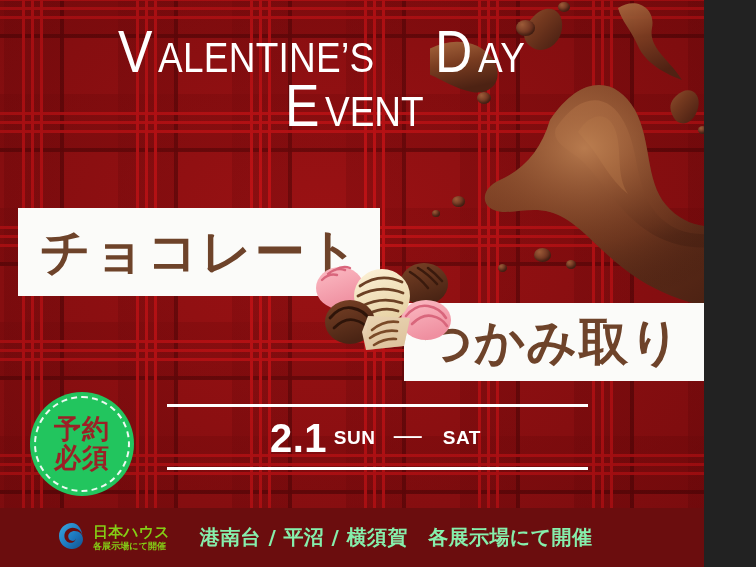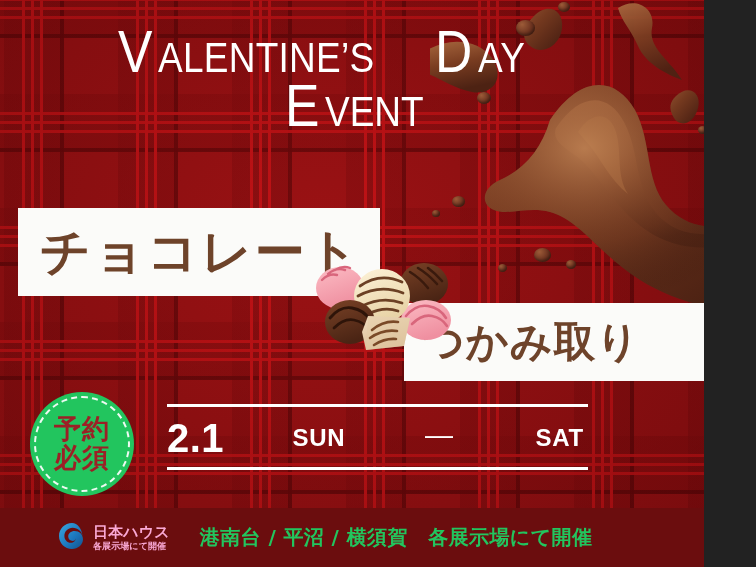--- a/index.html
+++ b/index.html
@@ -102,21 +102,21 @@
     text-align:center;
   }
   #band1{left:18px;top:208px;width:362px;height:88px;}
   #band1 .band-txt{
     position:absolute;left:22px;top:50%;transform:translateY(-50%);
     font-size:50px;letter-spacing:.05em;
   }
   #band2{left:404px;top:303px;width:324px;height:78px;}
   #band2 .band-txt{
     position:absolute;left:18px;top:50%;transform:translateY(-50%);
-    font-size:42px;letter-spacing:.02em;
+    font-size:50px;letter-spacing:.02em;
   }
 
   
   .bonbons{position:absolute;left:306px;top:246px;width:160px;height:120px;}
 
   
   .badge{
     position:absolute;left:30px;top:392px;width:104px;height:104px;
     border-radius:50%;background:#22c55e;
     display:flex;align-items:center;justify-content:center;
@@ -130,45 +130,45 @@
     font-weight:700;font-size:27px;line-height:1.06;letter-spacing:.04em;
     font-family:"DejaVu Sans","Liberation Sans",sans-serif;
   }
 
   
   .rule{position:absolute;left:167px;width:421px;height:3px;background:#fff;}
   #rule-top{top:404px;}
   #rule-bot{top:467px;}
   .dates{
     position:absolute;left:167px;top:412px;width:421px;height:52px;
-    display:flex;align-items:center;justify-content:space-between;
+    display:flex;align-items:center;justify-content:center;
     color:#fff;white-space:nowrap;
     font-family:"Liberation Sans Narrow","Liberation Sans",sans-serif;
   }
   .dnum{font-size:40px;font-weight:700;letter-spacing:.01em;}
-  .ddow{font-size:24px;font-weight:700;margin:0 4px 0 7px;letter-spacing:.03em;}
+  .ddow{font-size:19px;font-weight:700;margin:0 4px 0 7px;letter-spacing:.03em;}
   .dsep{font-size:28px;font-weight:400;margin:0 14px;position:relative;top:-3px;}
 
   
   .footer{
     position:absolute;left:0;bottom:0;width:756px;height:59px;
     background:#6b0d0e;display:flex;align-items:center;
   }
   .logo{display:flex;align-items:center;margin-left:58px;}
-  .logo-txt{margin-left:7px;color:#f9a8d4;line-height:1.05;}
+  .logo-txt{margin-left:7px;color:#84cc16;line-height:1.05;}
   .logo-main{
     font-size:15px;font-weight:700;letter-spacing:.01em;
     font-family:"DejaVu Sans","Liberation Sans",sans-serif;
   }
   .logo-sub{
     font-size:9px;font-weight:700;letter-spacing:.01em;margin-top:1px;
     font-family:"DejaVu Sans","Liberation Sans",sans-serif;
   }
   .venues{
-    margin-left:30px;color:#22c55e;font-size:20px;font-weight:700;
+    margin-left:30px;color:#86efac;font-size:20px;font-weight:700;
     letter-spacing:.02em;white-space:nowrap;
     font-family:"DejaVu Sans","Liberation Sans",sans-serif;
   }
 </style>
 </head>
 <body>
 
 <div id="stage">
 
   <div class="plaid">

